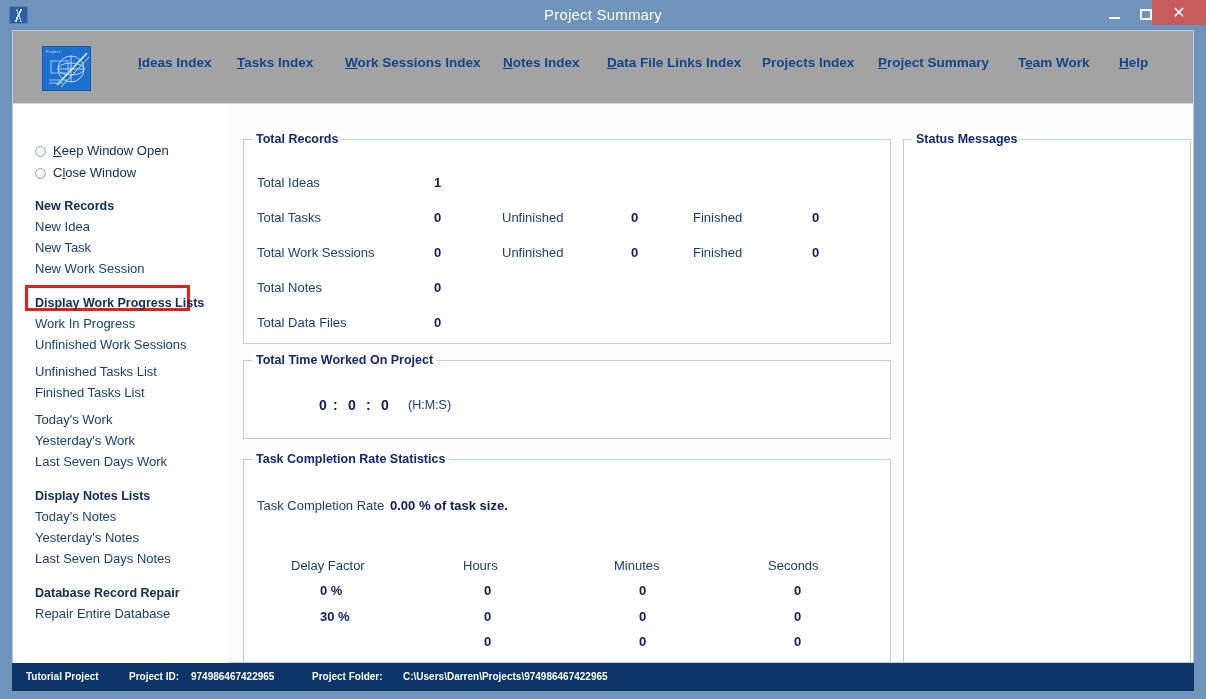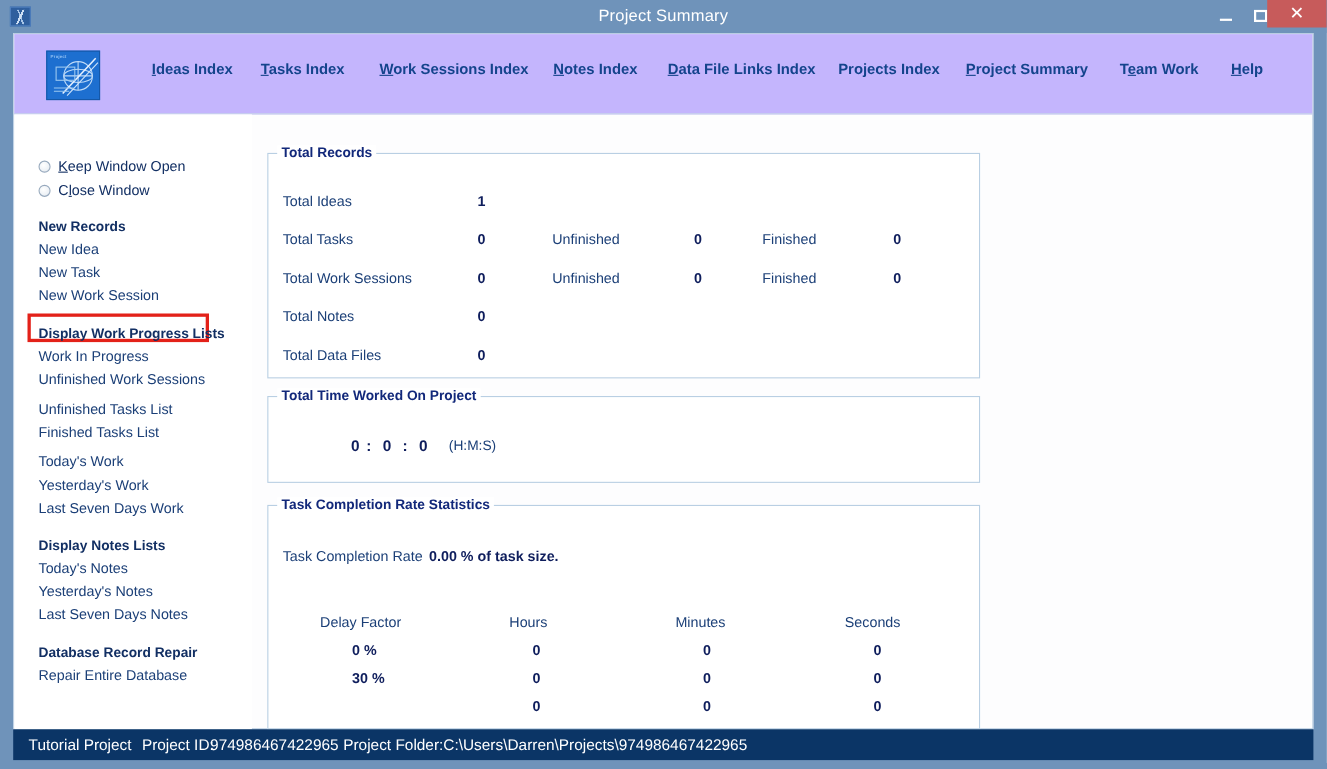--- a/index.html
+++ b/index.html
@@ -75,21 +75,21 @@
     position: absolute; left: 12px; top: 30px;
     width: 1182px; height: 633px;
     background: #fdfdfe;
     border: 1px solid #b9cde2;
   }
 
   
   #navbar {
     position: absolute; left: 0; top: 0;
     width: 1180px; height: 73px;
-    background: #c4b5fd;
+    background: #a3a3a3;
     border-bottom: 1px solid #c9d8e8;
   }
   #logo {
     position: absolute; left: 29px; top: 15px;
     width: 49px; height: 45px;
     background: #1d6fd0;
     border: 1px solid #1558a8;
     overflow: hidden;
   }
   #logo .lbl {
@@ -162,21 +162,21 @@
   .cell.hdr { color: #1b3f77; }
 
   
   #statusbar {
     position: absolute; left: 12px; top: 663px;
     width: 1182px; height: 28px;
     background: #0b3566;
   }
   .status-seg {
     position: absolute; top: 0; line-height: 28px;
-    font-size: 14px; color: #ffffff; white-space: nowrap;
+    font-size: 10px; color: #ffffff; white-space: nowrap; font-weight: bold;
   }
 </style>
 </head>
 <body>
 
 <div id="window">
 
   <div id="titlebar">
     <div id="app-icon">
       <div class="glyph"></div>
@@ -302,20 +302,24 @@
         <span class="cell num" style="left: 76px; top: 149px;">30 %</span>
         <span class="cell num" style="left: 240px; top: 149px;">0</span>
         <span class="cell num" style="left: 395px; top: 149px;">0</span>
         <span class="cell num" style="left: 550px; top: 149px;">0</span>
         <span class="cell num" style="left: 76px; top: 174px; margin-top: 32px;">50 %</span>
         <span class="cell num" style="left: 240px; top: 174px;">0</span>
         <span class="cell num" style="left: 395px; top: 174px;">0</span>
         <span class="cell num" style="left: 550px; top: 174px;">0</span>
       </div>
 
+    <div class="groupbox" id="gb-status" style="left:890px; top:108px; width:288px; height:524px;">
+      <span class="gb-title">Status Messages</span>
+      <div style="position:absolute; left:6px; top:14px; right:6px; bottom:6px; overflow:auto;"></div>
+    </div>
 
   </div>
 
   <div id="statusbar">
     <span class="status-seg" style="left:14px;">Tutorial Project</span>
     <span class="status-seg" style="left:117px;">Project ID:</span>
     <span class="status-seg" style="left:179px;">974986467422965</span>
     <span class="status-seg" style="left:300px;">Project Folder:</span>
     <span class="status-seg" style="left:391px;">C:\Users\Darren\Projects\974986467422965</span>
   </div>

